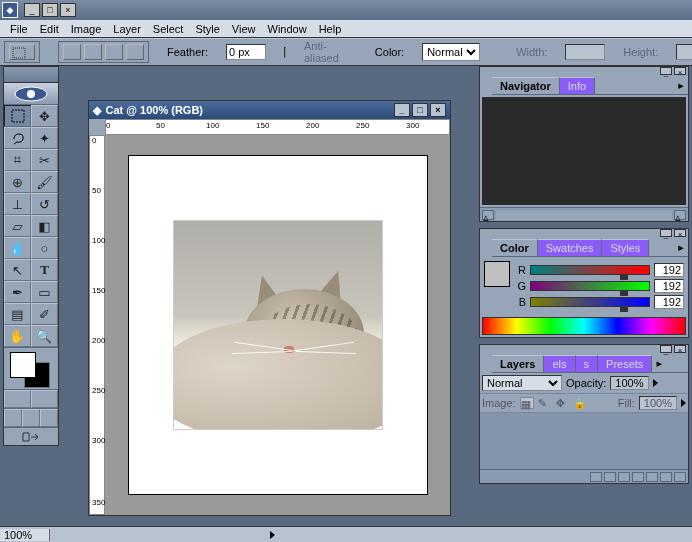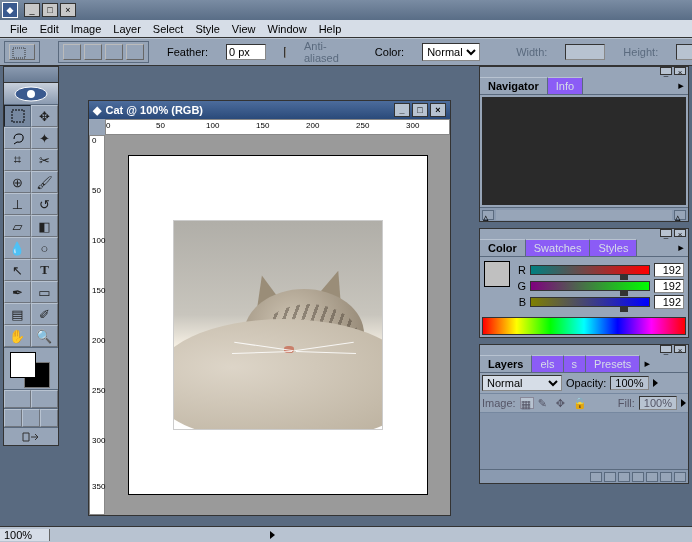--- a/index.html
+++ b/index.html
@@ -64,21 +64,21 @@
 .cat-ear.l { left:78px; bottom:120px; transform:rotate(-14deg); }
 .cat-ear.r { left:145px; bottom:125px; transform:rotate(18deg); }
 .cat-nose { position:absolute; left:110px; bottom:76px; width:10px; height:7px; background:#c97f6a; border-radius:40%; }
 .whisker { position:absolute; width:60px; height:1px; background:rgba(255,255,255,0.85); }
 
 
 .rpanels { position: absolute; right: 3px; top: 0; width: 210px; display: flex; flex-direction: column; gap: 6px; }
 .panel { background: #97a5b8; border: 1px solid #333; }
 .panel .p-ctrl { height: 10px; display: flex; justify-content: flex-end; gap: 2px; padding: 0 2px; }
 .panel .p-ctrl div { width: 12px; height: 8px; background: #b8c3d1; border: 1px solid #333; font-size: 8px; text-align: center; }
-.panel .p-tabs { height: 18px; display: flex; border-bottom: 1px solid #5a6a7e; }
+.panel .p-tabs { height: 18px; display: flex; border-bottom: 1px solid #5a6a7e; margin-left: 12px; }
 .panel .p-tab { padding: 2px 8px; background: #8b5cf6; color: #d6dde7; border-right: 1px solid #5a6a7e; border-top: 1px solid #b8c3d1; cursor: default; }
 .panel .p-tab.active { background: #97a5b8; color: #000; font-weight: bold; }
 .panel .p-body { padding: 4px; }
 .panel .p-foot { height: 14px; background: #8a9ab0; border-top: 1px solid #5a6a7e; display: flex; justify-content: flex-end; align-items: center; gap: 2px; padding: 0 2px; }
 .panel .p-foot div { width: 12px; height: 10px; border: 1px solid #5a6a7e; background: #97a5b8; }
 
 
 .nav-body { height: 108px; background: #2a2a2a; margin: 2px; display:flex; align-items:center; justify-content:center; }
 
 
@@ -238,21 +238,21 @@
   </div>
   <div class="body">
     <div class="ruler-v" style="height:380px;">
       <span style="top:0">0</span>
       <span style="top:50px">50</span>
       <span style="top:100px">100</span>
       <span style="top:150px">150</span>
       <span style="top:200px">200</span>
       <span style="top:250px">250</span>
       <span style="top:300px">300</span>
-      <span style="top:346px">350</span>
+      <span style="top:362px">350</span>
     </div>
     <div class="canvas">
       <div class="page">
         <div class="img">
           <div class="cat-ear l"></div>
           <div class="cat-ear r"></div>
           <div class="cat-head"></div>
           <div class="cat-stripes"></div>
           <div class="cat-body"></div>
           <div class="cat-nose"></div>

